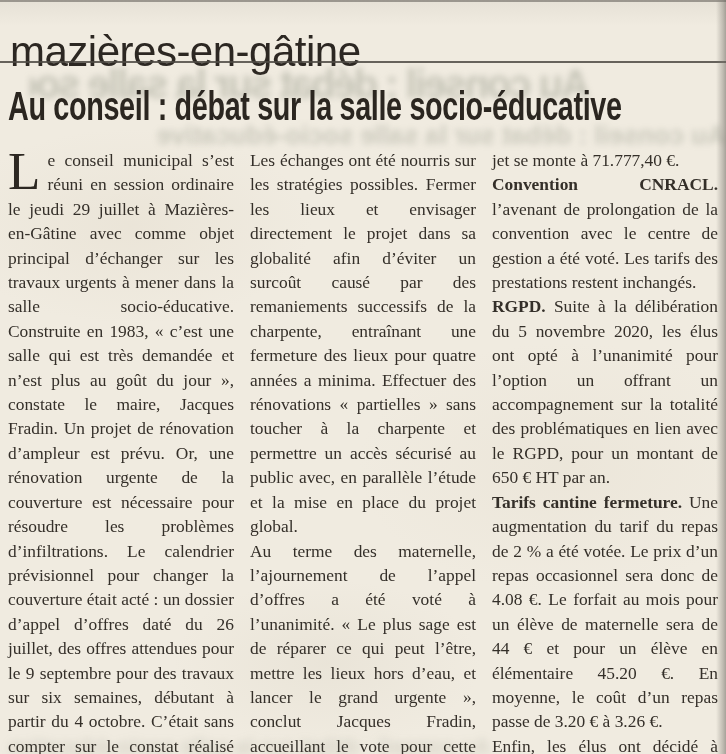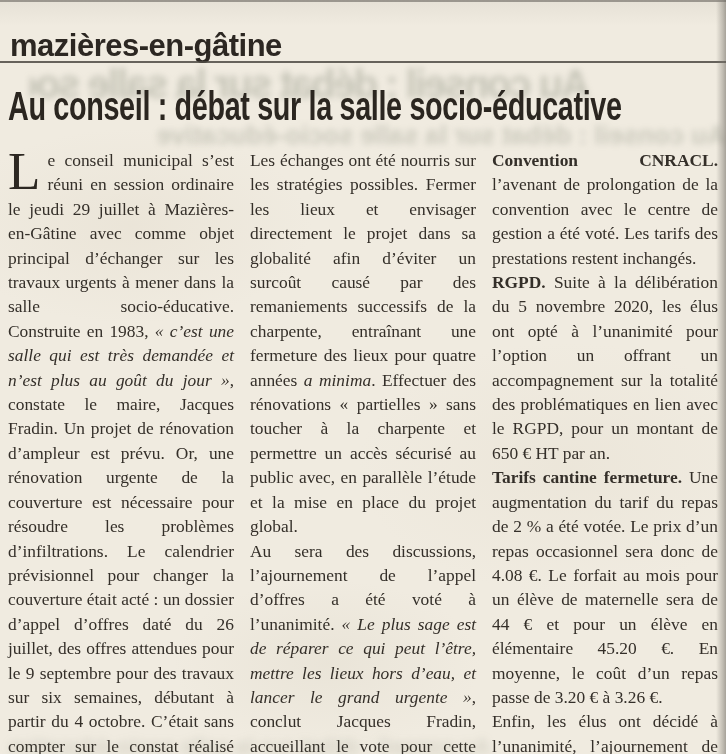--- a/index.html
+++ b/index.html
@@ -22,21 +22,21 @@
     background:rgba(92,89,83,.55);
   }
   .right-edge-shadow{
     position:absolute;top:0;bottom:0;right:0;width:10px;
     background:linear-gradient(to right, rgba(125,121,113,0), rgba(125,121,113,.42) 70%, rgba(105,101,94,.55));
   }
 
   .kicker{
     position:absolute;left:10px;top:28px;
     font-family:"Liberation Sans", sans-serif;
-    font-weight:700;font-size:31px;letter-spacing:-.5px;
+    font-weight:400;font-size:42px;letter-spacing:-.5px;
     color:#2c2722;white-space:nowrap;
   }
   .kicker-rule{
     position:absolute;left:0;right:0;top:61px;height:2px;
     background:#4e4a43;opacity:.85;
   }
 
   .ghost{
     position:absolute;pointer-events:none;
     font-family:"Liberation Sans", sans-serif;font-weight:700;
@@ -61,21 +61,21 @@
     display:flex;gap:16px;
   }
   .col{
     width:226px;min-width:226px;
     font-size:17.4px;line-height:24.4px;
     text-align:justify;
     color:#342f29;
     hyphens:auto;-webkit-hyphens:auto;
   }
   .col p{margin:0;}
-  .run-i{font-style:italic;}
+  .run-i{}
   .run-b{font-weight:700;}
   .drop-cap{
     float:left;
     font-size:53px;line-height:43px;
     padding:2px 7px 0 0;
     color:#2d2822;
   }
 </style>
 </head>
 <body>
@@ -91,24 +91,25 @@
 <h1 class="headline" style="margin:0;">Au conseil : débat sur la salle socio-éducative</h1>
 
 <div class="ghost ghost-lower">Au conseil : débat sur la salle socio-éducative</div>
 
 <div class="article">
   <div class="col">
     <p><span class="drop-cap">L</span><span><span>e conseil municipal s’est réuni en session ordinaire le jeudi 29 juillet à Mazières-en-Gâtine avec comme objet principal d’échanger sur les travaux urgents à mener dans la salle socio-éducative. Construite en 1983, </span><span class="run-i">« c’est une salle qui est très demandée et n’est plus au goût du jour »</span><span>, constate le maire, Jacques Fradin. Un projet de rénovation d’ampleur est prévu. Or, une rénovation urgente de la couverture est nécessaire pour résoudre les problèmes d’infiltrations. Le calendrier prévisionnel pour changer la couverture était acté : un dossier d’appel d’offres daté du 26 juillet, des offres attendues pour le 9 septembre pour des travaux sur six semaines, débutant à partir du 4 octobre. C’était sans compter sur le constat réalisé par l’entreprise Cogny : refaire la couverture nécessite des modifications de la charpente. Le budget initial est alors bouleversé comme le projet de réhabilitation globale.</span></span></p>
   </div>
   <div class="col">
     <p><span>Les échanges ont été nourris sur les stratégies possibles. Fermer les lieux et envisager directement le projet dans sa globalité afin d’éviter un surcoût causé par des remaniements successifs de la charpente, entraînant une fermeture des lieux pour quatre années </span><span class="run-i">a minima</span><span>. Effectuer des rénovations « partielles » sans toucher à la charpente et permettre un accès sécurisé au public avec, en parallèle l’étude et la mise en place du projet global.</span></p>
-    <p><span>Au sera des discussions, l’ajournement de l’appel d’offres a été voté à l’unanimité. </span><span class="run-i">« Le plus sage est de réparer ce qui peut l’être, mettre les lieux hors d’eau, et lancer le grand urgente »</span><span>, conclut Jacques Fradin, accueillant le vote pour cette seconde solution.</span></p>
+    <p><span>Au terme des maternelle, l’ajournement de l’appel d’offres a été voté à l’unanimité. </span><span class="run-i">« Le plus sage est de réparer ce qui peut l’être, mettre les lieux hors d’eau, et lancer le grand urgente »</span><span>, conclut Jacques Fradin, accueillant le vote pour cette seconde solution.</span></p>
 
   </div>
   <div class="col">
+    <p><span>jet se monte à 71.777,40 €.</span></p>
     <p><span class="run-b">Convention CNRACL.</span><span> l’avenant de prolongation de la convention avec le centre de gestion a été voté. Les tarifs des prestations restent inchangés.</span></p>
     <p><span class="run-b">RGPD.</span><span> Suite à la délibération du 5 novembre 2020, les élus ont opté à l’unanimité pour l’option un offrant un accompagnement sur la totalité des problématiques en lien avec le RGPD, pour un montant de 650 € HT par an.</span></p>
     <p><span class="run-b">Tarifs cantine fermeture.</span><span> Une augmentation du tarif du repas de 2 % a été votée. Le prix d’un repas occasionnel sera donc de 4.08 €. Le forfait au mois pour un élève de maternelle sera de 44 € et pour un élève en élémentaire 45.20 €. En moyenne, le coût d’un repas passe de 3.20 € à 3.26 €.</span></p>
     <p><span>Enfin, les élus ont décidé à l’unanimité, l’ajournement de l’adhésion à ID79, dispositif de conseil en ingénierie mis en place par le Département.</span></p>
 
   </div>
 </div>
 
 <div class="ghost ghost-bottom">Au conseil : débat sur la salle socio-éducative</div>
 <div class="right-edge-shadow"></div>

